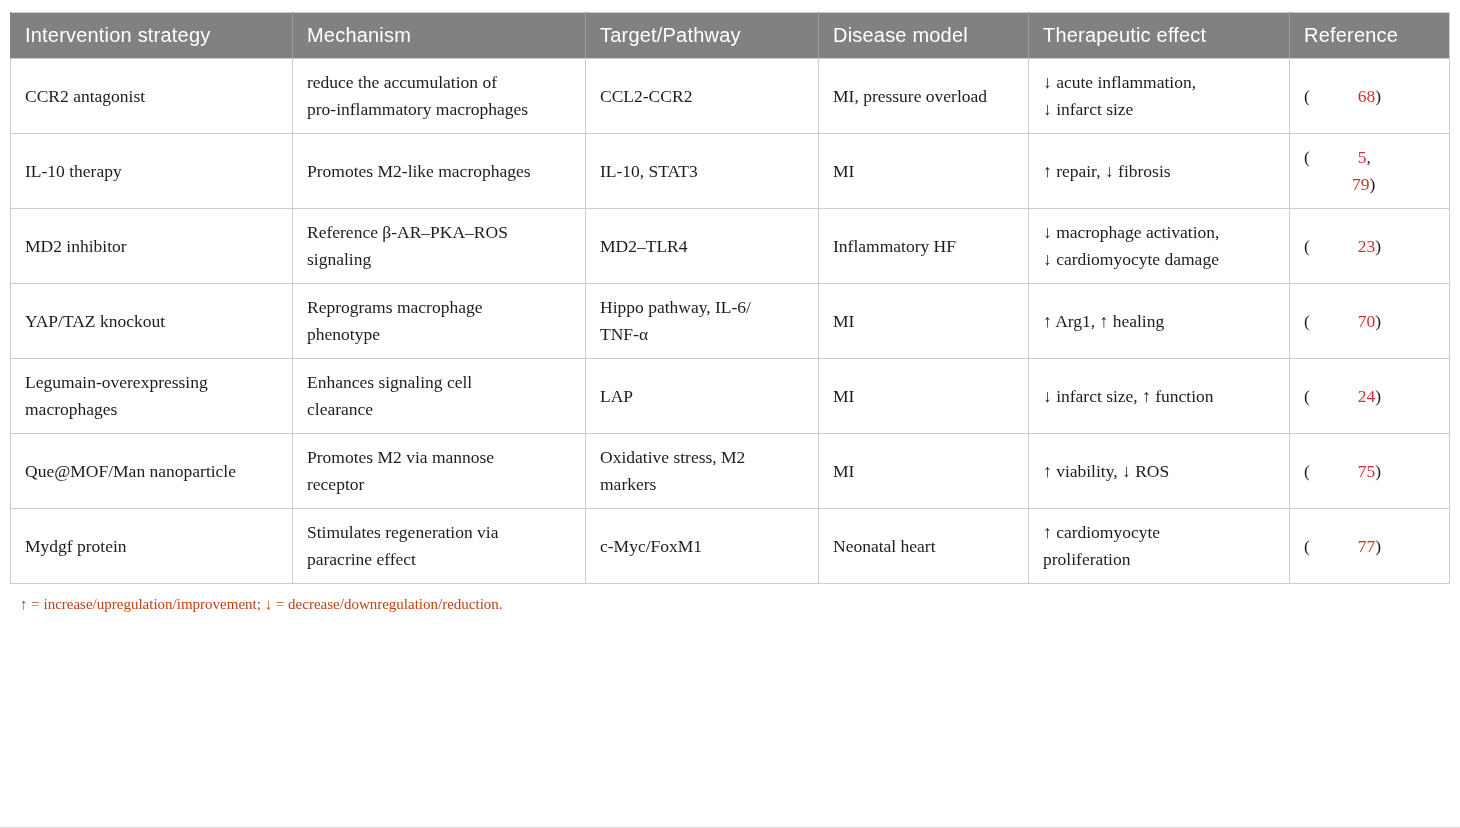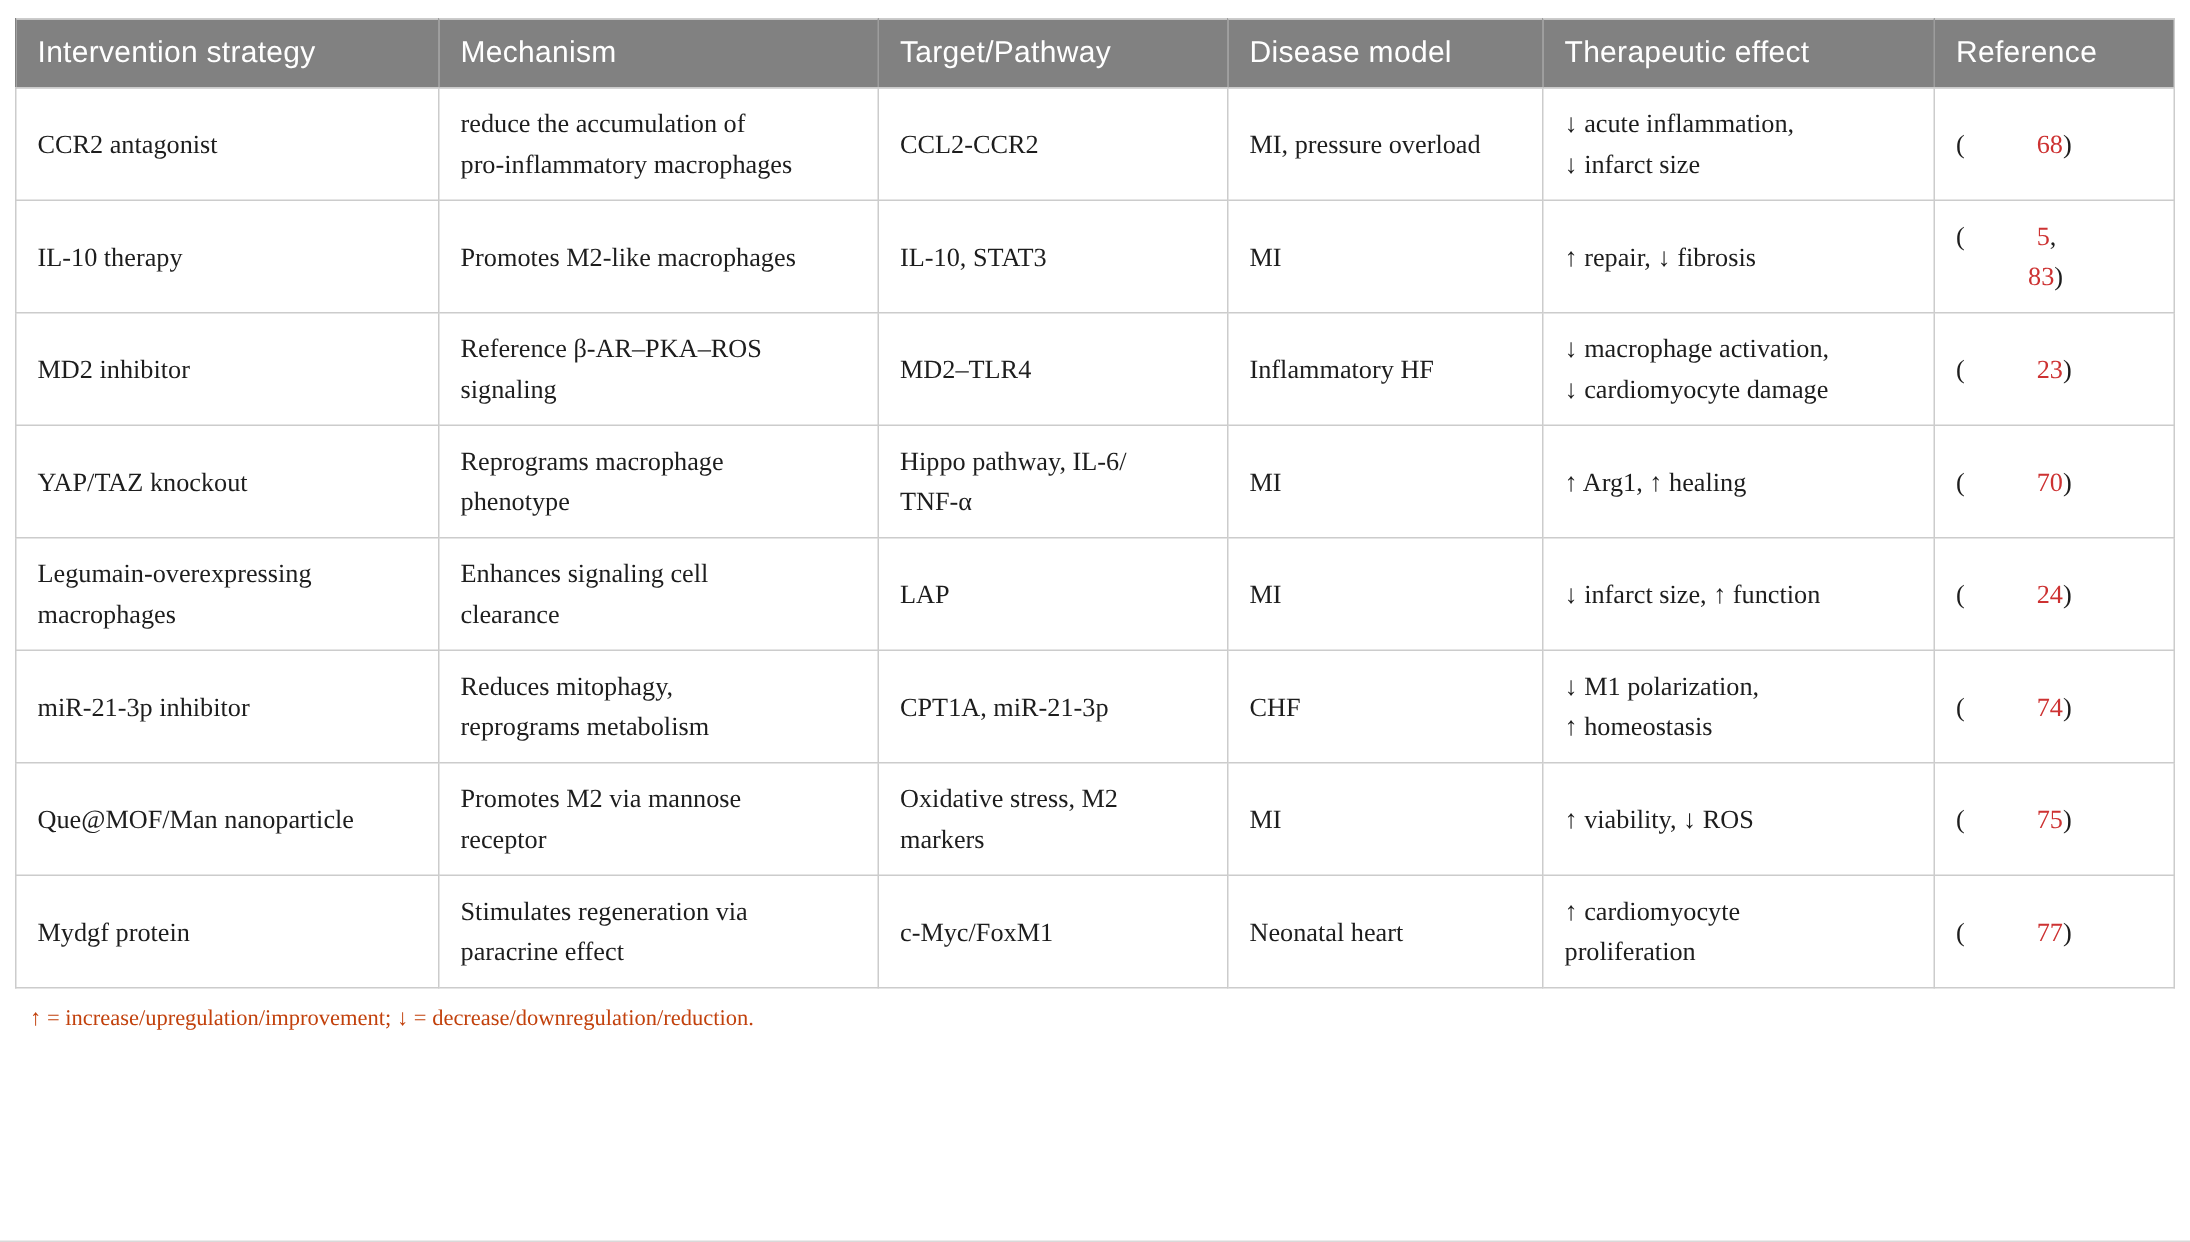--- a/index.html
+++ b/index.html
@@ -106,21 +106,21 @@
           <td>↓ acute inflammation,
 ↓ infarct size</td>
           <td>(<span class="ref-num">68</span>)</td>
         </tr>
         <tr>
           <td>IL-10 therapy</td>
           <td>Promotes M2-like macrophages</td>
           <td>IL-10, STAT3</td>
           <td>MI</td>
           <td>↑ repair, ↓ fibrosis</td>
-          <td>(<span class="ref-num">5</span>, <span class="ref-num">83</span>)</td>
+          <td>(<span class="ref-num">5</span>, <span class="ref-num">79</span>)</td>
         </tr>
         <tr>
           <td>MD2 inhibitor</td>
           <td>Reference β-AR–PKA–ROS
 signaling</td>
           <td>MD2–TLR4</td>
           <td>Inflammatory HF</td>
           <td>↓ macrophage activation,
 ↓ cardiomyocyte damage</td>
           <td>(<span class="ref-num">23</span>)</td>
@@ -139,30 +139,20 @@
           <td>Legumain-overexpressing
 macrophages</td>
           <td>Enhances signaling cell
 clearance</td>
           <td>LAP</td>
           <td>MI</td>
           <td>↓ infarct size, ↑ function</td>
           <td>(<span class="ref-num">24</span>)</td>
         </tr>
         <tr>
-          <td>miR-21-3p inhibitor</td>
-          <td>Reduces mitophagy,
-reprograms metabolism</td>
-          <td>CPT1A, miR-21-3p</td>
-          <td>CHF</td>
-          <td>↓ M1 polarization,
-↑ homeostasis</td>
-          <td>(<span class="ref-num">74</span>)</td>
-        </tr>
-        <tr>
           <td>Que@MOF/Man nanoparticle</td>
           <td>Promotes M2 via mannose
 receptor</td>
           <td>Oxidative stress, M2
 markers</td>
           <td>MI</td>
           <td>↑ viability, ↓ ROS</td>
           <td>(<span class="ref-num">75</span>)</td>
         </tr>
         <tr>

